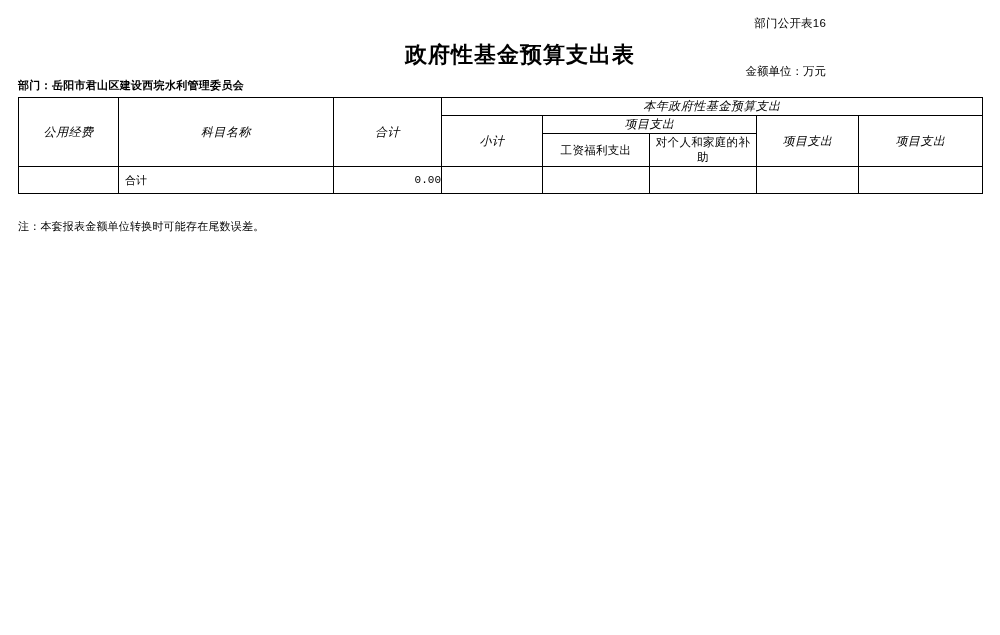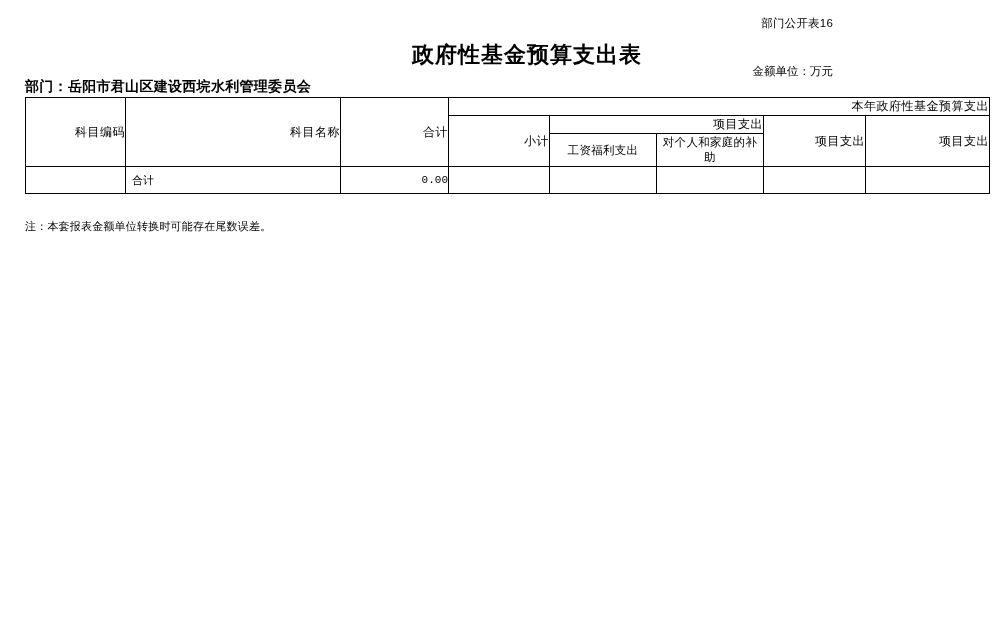--- a/index.html
+++ b/index.html
@@ -12,21 +12,20 @@
     height: 635px;
     font-family: "Liberation Serif", "DejaVu Serif", serif;
     color: #000000;
     position: relative;
     overflow: hidden;
   }
   .page {
     position: relative;
     width: 844px;
     height: 635px;
-    margin-left: 7px;
   }
   .form-code {
     position: absolute;
     top: 16px;
     right: 18px;
     font-size: 11.5px;
     font-family: "Liberation Sans", sans-serif;
     letter-spacing: 0.2px;
   }
   .doc-title {
@@ -38,21 +37,21 @@
     font-size: 22px;
     font-weight: bold;
     font-family: "Liberation Sans", sans-serif;
     letter-spacing: 1px;
     padding-left: 20px;
   }
   .dept-line {
     position: absolute;
     top: 78px;
     left: 18px;
-    font-size: 14px;
+    font-size: 11px;
     font-weight: bold;
     font-family: Liberation Mono, monospace;
     letter-spacing: 0.3px;
   }
   .unit-line {
     position: absolute;
     top: 64px;
     right: 18px;
     font-size: 11.5px;
     font-family: "Liberation Sans", sans-serif;
@@ -65,25 +64,26 @@
     border-collapse: collapse;
     table-layout: fixed;
   }
   table.budget td, table.budget th {
     border: 1px solid #000000;
     font-weight: normal;
     font-family: "Liberation Sans", sans-serif;
     padding: 0;
   }
   .hcell {
-    text-align: right;
+    text-align: center;
     vertical-align: middle;
     font-size: 12px;
     font-weight: bold;
     letter-spacing: 0.5px;
+    font-style: italic;
   }
   .hcell-sub {
     text-align: center;
     vertical-align: middle;
     font-size: 11.5px;
     font-weight: bold;
     letter-spacing: 0.3px;
   }
   .row-cell {
     height: 26px;
@@ -127,21 +127,21 @@
       <col style="width:215px">
       <col style="width:108px">
       <col style="width:101px">
       <col style="width:107px">
       <col style="width:107px">
       <col style="width:102px">
       <col style="width:124px">
     </colgroup>
     <thead>
       <tr>
-        <th class="hcell" rowspan="3" style="height:30px">科目编码</th>
+        <th class="hcell" rowspan="3" style="height:30px">公用经费</th>
         <th class="hcell" rowspan="3">科目名称</th>
         <th class="hcell" rowspan="3">合计</th>
         <th class="hcell" colspan="5">本年政府性基金预算支出</th>
       </tr>
       <tr>
         <th class="hcell" rowspan="2" style="height:34px">小计</th>
         <th class="hcell" colspan="2">项目支出</th>
         <th class="hcell" rowspan="2">项目支出</th>
         <th class="hcell" rowspan="2">项目支出</th>
       </tr>

